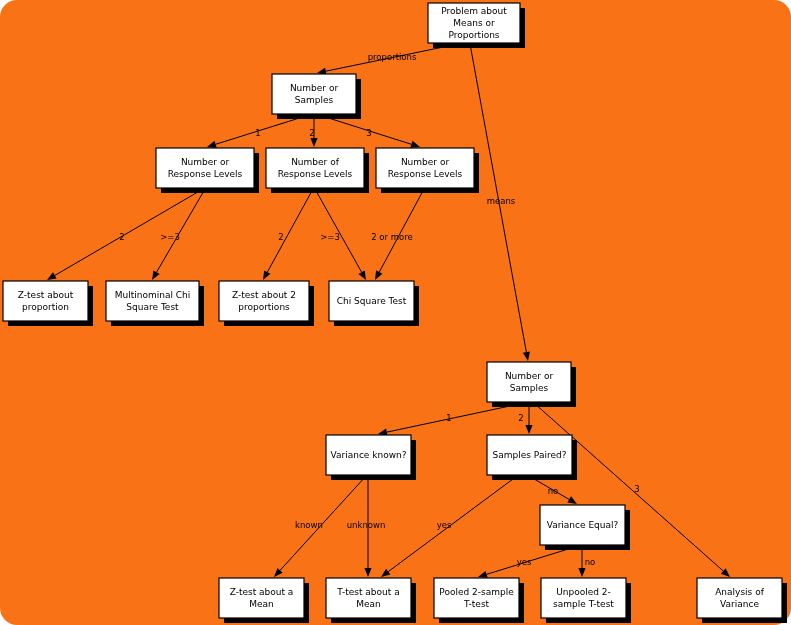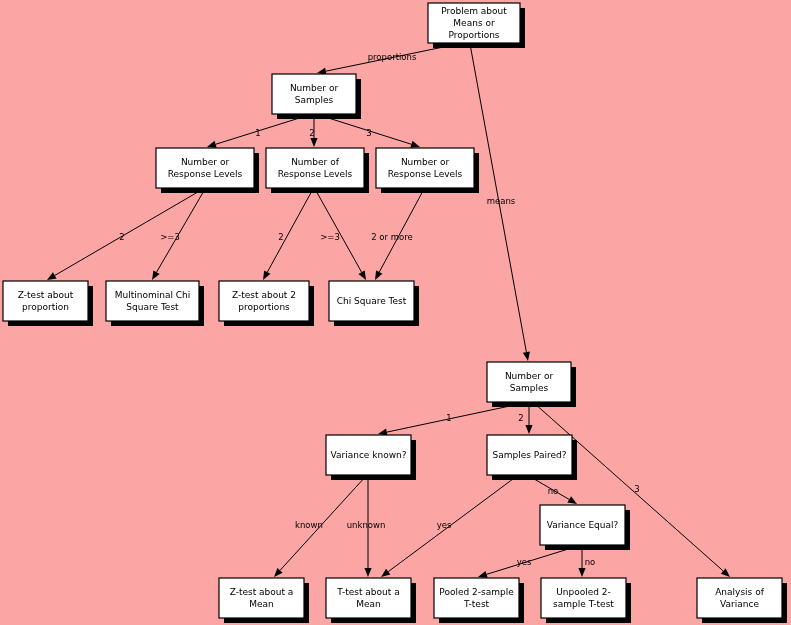--- a/index.html
+++ b/index.html
@@ -10,21 +10,22 @@
   body {
     width: 791px;
     height: 625px;
     font-family: "DejaVu Sans", sans-serif;
     overflow: hidden;
   }
   #diagram-root {
     position: relative;
     width: 791px;
     height: 625px;
-    background: #fca5a5;
+    background: #f97316;
+    border-radius: 17px;
   }
   svg#flowchart {
     position: absolute;
     top: 0;
     left: 0;
     width: 791px;
     height: 625px;
     display: block;
   }
   .node-shadow {

